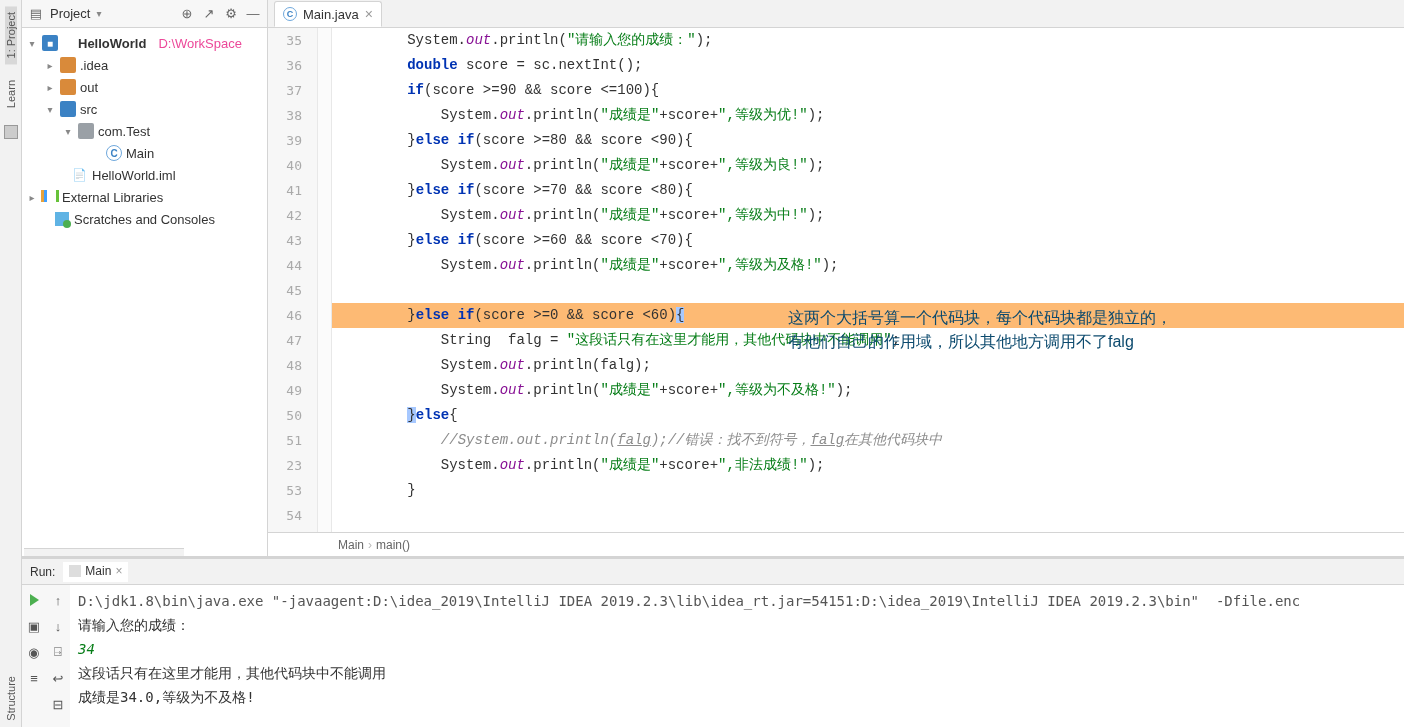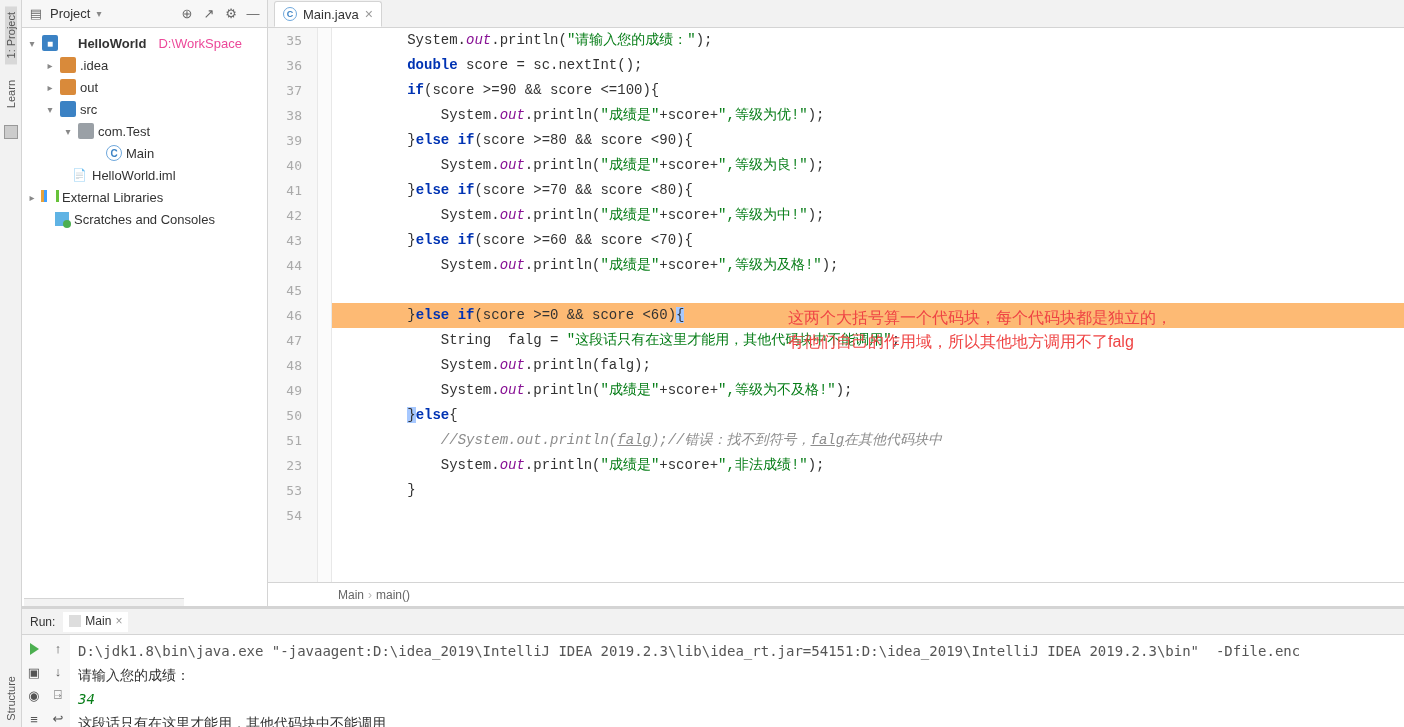--- a/index.html
+++ b/index.html
@@ -49,24 +49,24 @@
 .kw { color:#0033b3; font-weight:bold; }
 .fld { color:#871094; font-style:italic; }
 .str { color:#067d17; }
 .cmt { color:#8c8c8c; font-style:italic; }
 .sel { background:#a6c8ff; }
 .crumbs { height:24px; border-top:1px solid #d4d4d4; display:flex; align-items:center; padding-left:70px; font-size:12px; color:#666; gap:4px;}
 .crumbs .sep { color:#bbb; }
 
 
 .anno-svg { position:absolute; inset:0; pointer-events:none; }
-.anno-text { position:absolute; color:#ef4444; font-size:16px; font-family:"Microsoft YaHei",sans-serif; line-height:1.5; pointer-events:none;}
-
-
-.run-panel { height:121px; border-top:3px solid #d4d4d4; display:flex; flex-direction:column; margin-left:22px; background:#fff;}
+.anno-text { position:absolute; color:#0c4a6e; font-size:16px; font-family:"Microsoft YaHei",sans-serif; line-height:1.5; pointer-events:none;}
+
+
+.run-panel { height:171px; border-top:3px solid #d4d4d4; display:flex; flex-direction:column; margin-left:22px; background:#fff;}
 .run-header { height:26px; background:#f2f2f2; border-bottom:1px solid #d4d4d4; display:flex; align-items:center; padding:0 8px; gap:8px; font-size:12px;}
 .run-header .tab2 { display:flex; align-items:center; gap:4px; padding:2px 6px; border-bottom:2px solid transparent;}
 .run-header .tab2.active { background:#fff; }
 .run-header .close2 { color:#999; cursor:pointer;}
 .run-body { flex:1; display:flex; min-height:0;}
 .run-tools { width:48px; display:flex; background:#f7f7f7;}
 .run-tools-col { width:24px; display:flex; flex-direction:column; align-items:center; gap:8px; padding-top:6px;}
 .run-tools .btn { width:18px; height:18px; display:flex; align-items:center; justify-content:center; cursor:pointer; color:#555; font-size:13px;}
 .tri-green { width:0;height:0;border-top:6px solid transparent;border-bottom:6px solid transparent;border-left:9px solid #4caf50;}
 .console { flex:1; font-family:Consolas,monospace; font-size:14px; line-height:24px; padding:4px 8px; overflow:hidden; white-space:pre;}

